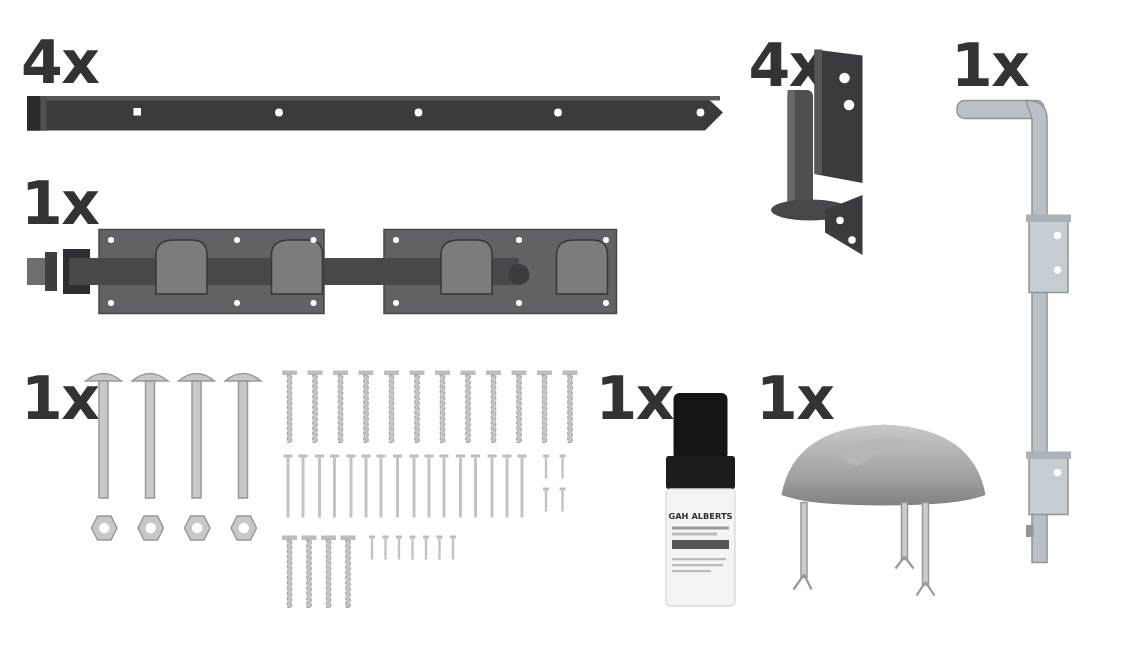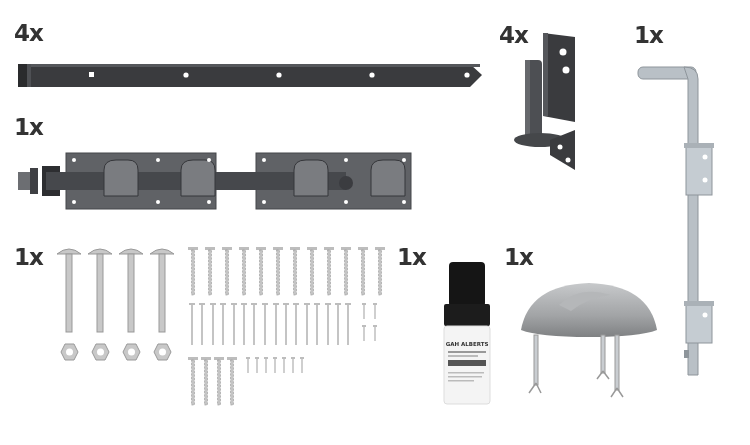--- a/index.html
+++ b/index.html
@@ -1,17 +1,17 @@
 <!DOCTYPE html>
 <html><head>
 <meta charset="utf-8">
 <style>
   html, body { margin:0; padding:0; background:#ffffff; }
   body { width:750px; height:445px; position:relative; overflow:hidden; font-family:"DejaVu Sans", sans-serif; }
-  .qty { position:absolute; font-family:"DejaVu Sans", sans-serif; font-weight:bold; font-size:23px; color:#333333; letter-spacing:-1px; line-height:1; }
+  .qty { position:absolute; font-family:"DejaVu Sans", sans-serif; font-weight:bold; font-size:40px; color:#333333; letter-spacing:-1px; line-height:1; }
   .part { position:absolute; }
   svg { display:block; overflow:visible; }
 </style>
 </head>
 <body>
 
 <div class="qty" style="left:14px;top:22px;">4x</div>
 <div class="qty" style="left:14px;top:116px;">1x</div>
 <div class="qty" style="left:499px;top:24px;">4x</div>
 <div class="qty" style="left:634px;top:24px;">1x</div>

